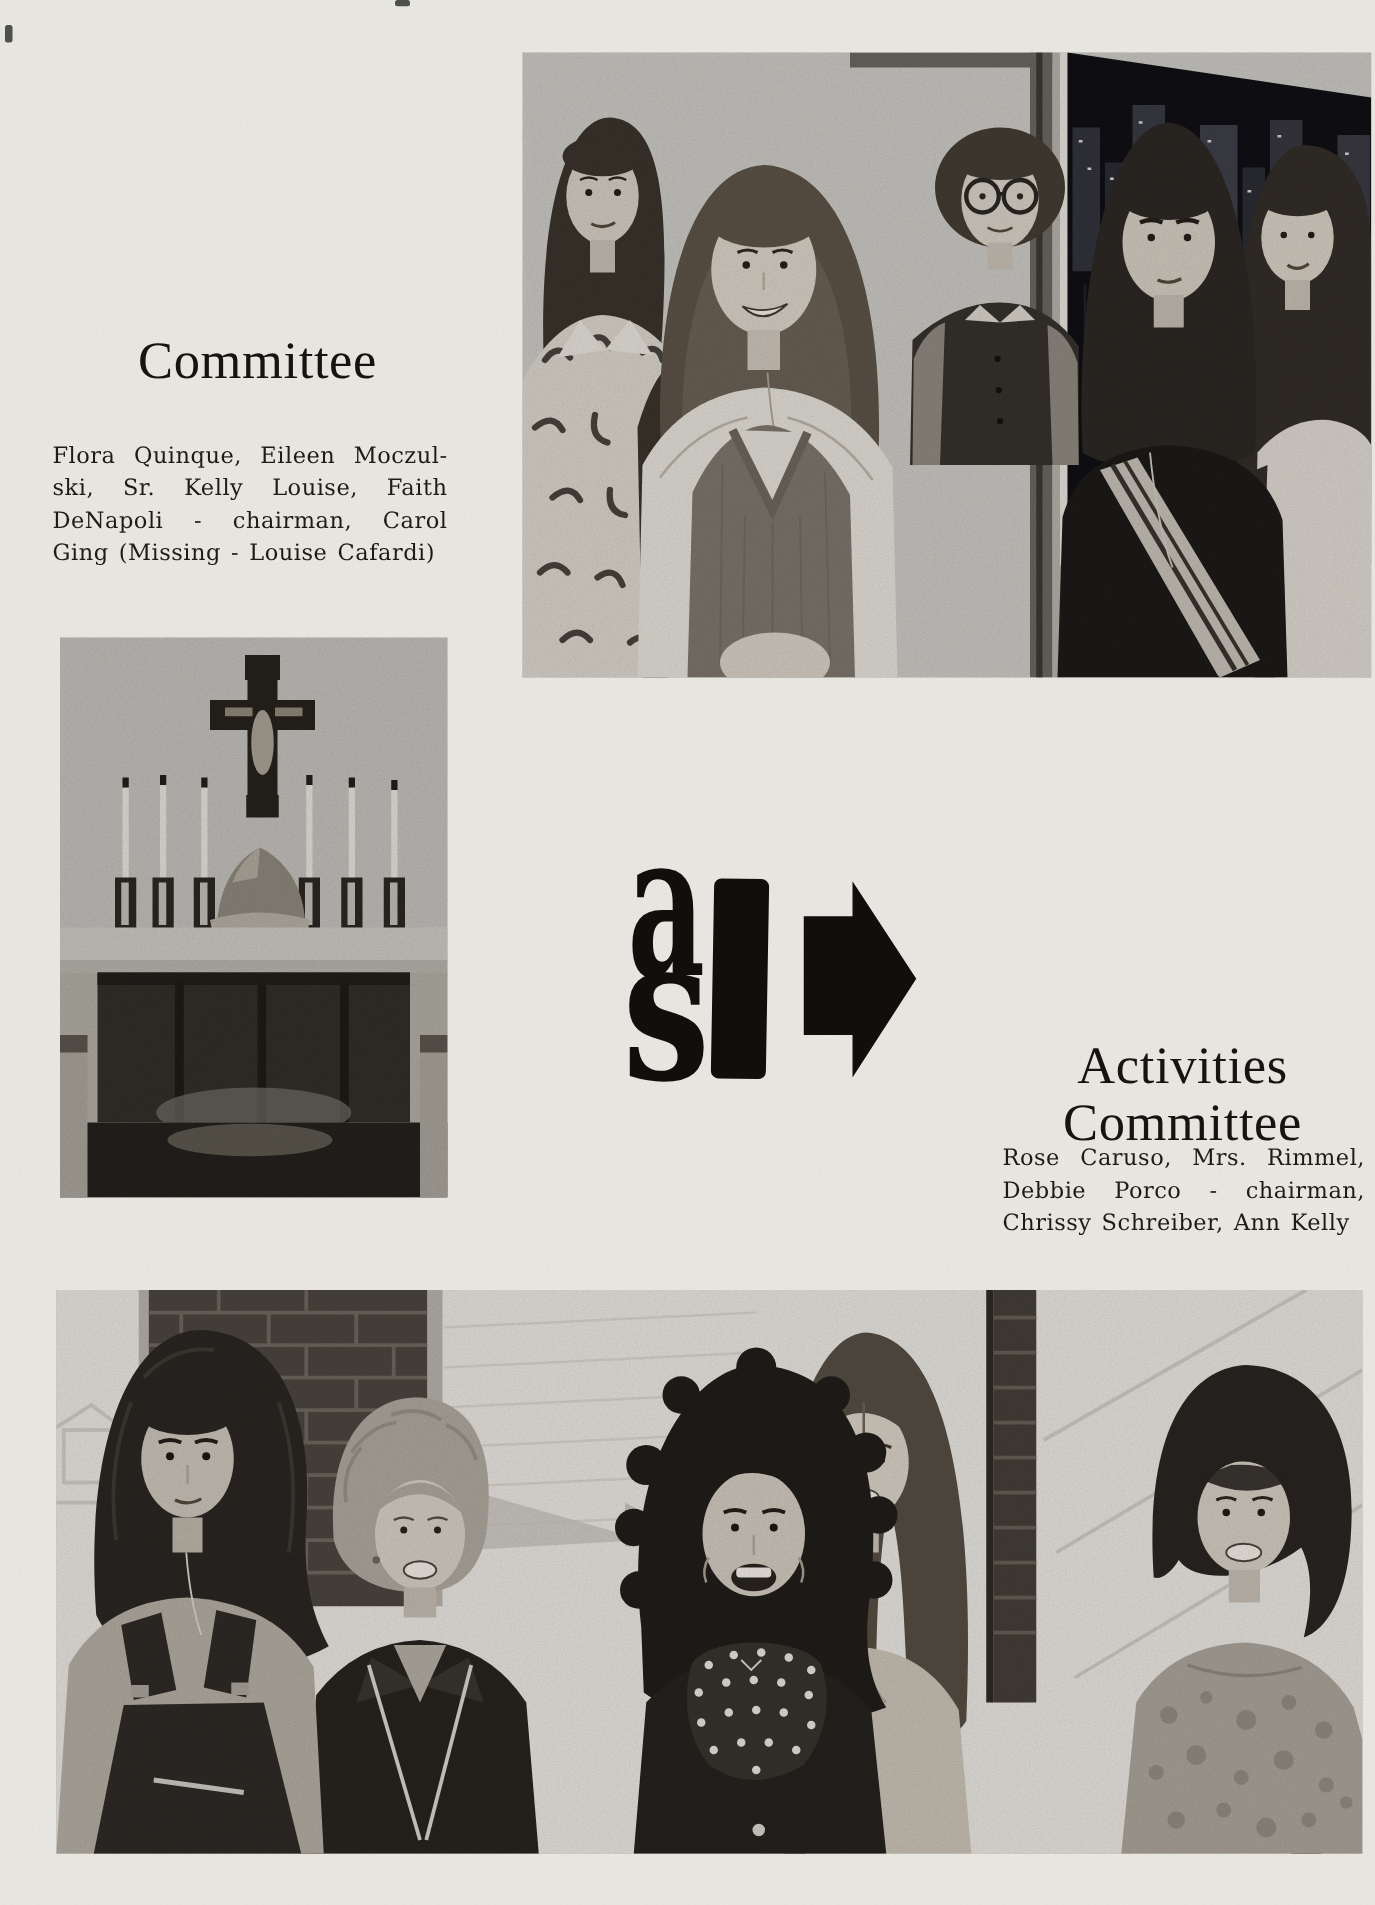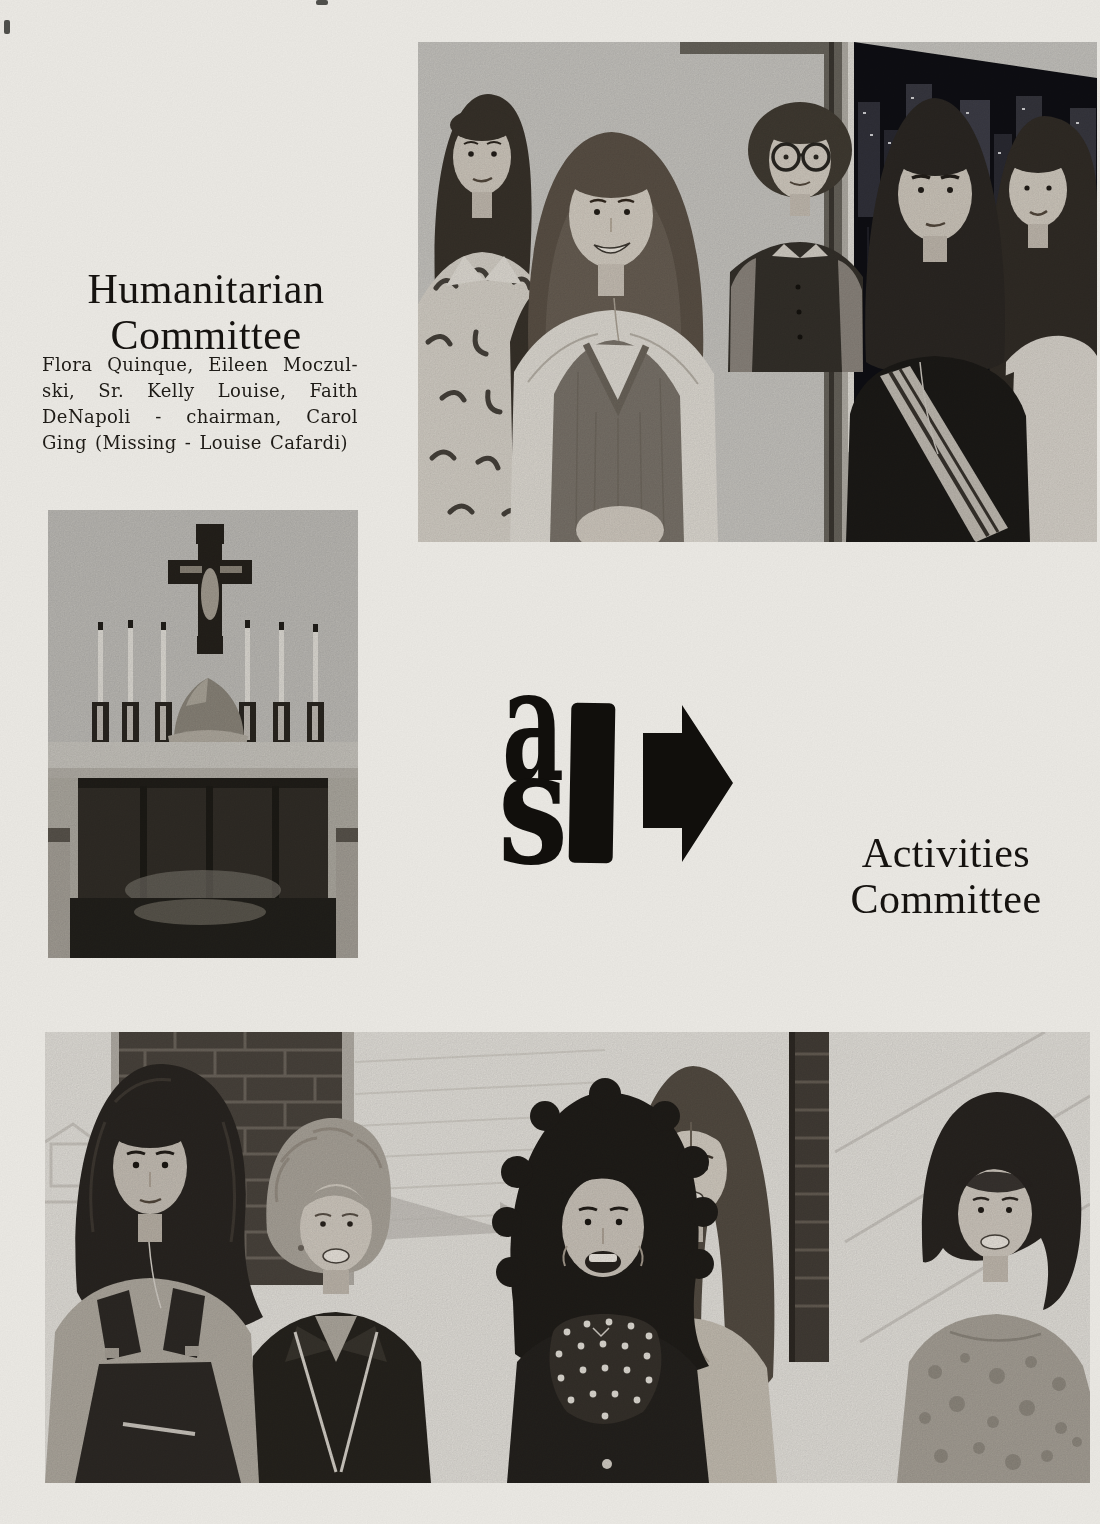--- a/index.html
+++ b/index.html
@@ -34,21 +34,20 @@
         <feTurbulence type="fractalNoise" baseFrequency="0.8" numOctaves="2" stitchTiles="stitch" result="n"></feTurbulence>
         <feColorMatrix in="n" type="matrix" values="0 0 0 0 0  0 0 0 0 0  0 0 0 0 0  0.45 0.45 0.45 0 0"></feColorMatrix>
       </filter>
     </defs>
   </svg>
 
   <div class="abs speck" style="left:4px;top:20px;width:6px;height:14px"></div>
   <div class="abs speck" style="left:316px;top:0;width:12px;height:5px"></div>
 
   <div class="abs committee-title" style="left:30px;top:266px;width:352px">
-    <div>Humanitarian</div>
     <div>Committee</div>
   </div>
   <div class="abs member-lines" style="left:42px;top:352px;width:316px">
     <div class="line">Flora Quinque, Eileen Moczul-</div>
     <div class="line">ski, Sr. Kelly Louise, Faith</div>
     <div class="line">DeNapoli - chairman, Carol</div>
     <div class="line last">Ging (Missing - Louise Cafardi)</div>
   </div>
 
   <div class="abs photo" style="left:418px;top:42px;width:679px;height:500px">
@@ -311,20 +310,25 @@
   <svg class="abs" style="left:485px;top:660px" viewBox="0 0 265 215" width="265" height="215">
     <text x="17" y="120" textLength="62" lengthAdjust="spacingAndGlyphs" class="logo-letter">a</text>
     <text x="13" y="203" textLength="70" lengthAdjust="spacingAndGlyphs" class="logo-letter">s</text>
     <rect x="85" y="43" width="44" height="160" rx="6" fill="#12100d" transform="rotate(1 107 123)"></rect>
     <polygon points="158,73 197,73 197,45 248,123 197,202 197,168 158,168" fill="#12100d"></polygon>
   </svg>
 
   <div class="abs committee-title" style="left:772px;top:830px;width:348px">
     <div>Activities</div>
     <div>Committee</div>
+  </div>
+  <div class="abs member-lines" style="left:802px;top:914px;width:290px">
+    <div class="line">Rose Caruso, Mrs. Rimmel,</div>
+    <div class="line">Debbie Porco - chairman,</div>
+    <div class="line last">Chrissy Schreiber, Ann Kelly</div>
   </div>
 
   <div class="abs photo" style="left:45px;top:1032px;width:1045px;height:451px">
     <svg viewBox="0 0 1045 451" width="1045" height="451">
       <rect width="1045" height="451" fill="#e9e6e0"></rect>
 
       <g stroke="#c9c5be" stroke-width="3" fill="none" opacity="0.8">
         <polyline points="0,110 28,92 55,112"></polyline>
           <rect x="6" y="112" width="40" height="42"></rect>
         <line x1="0" y1="170" x2="50" y2="170"></line>

